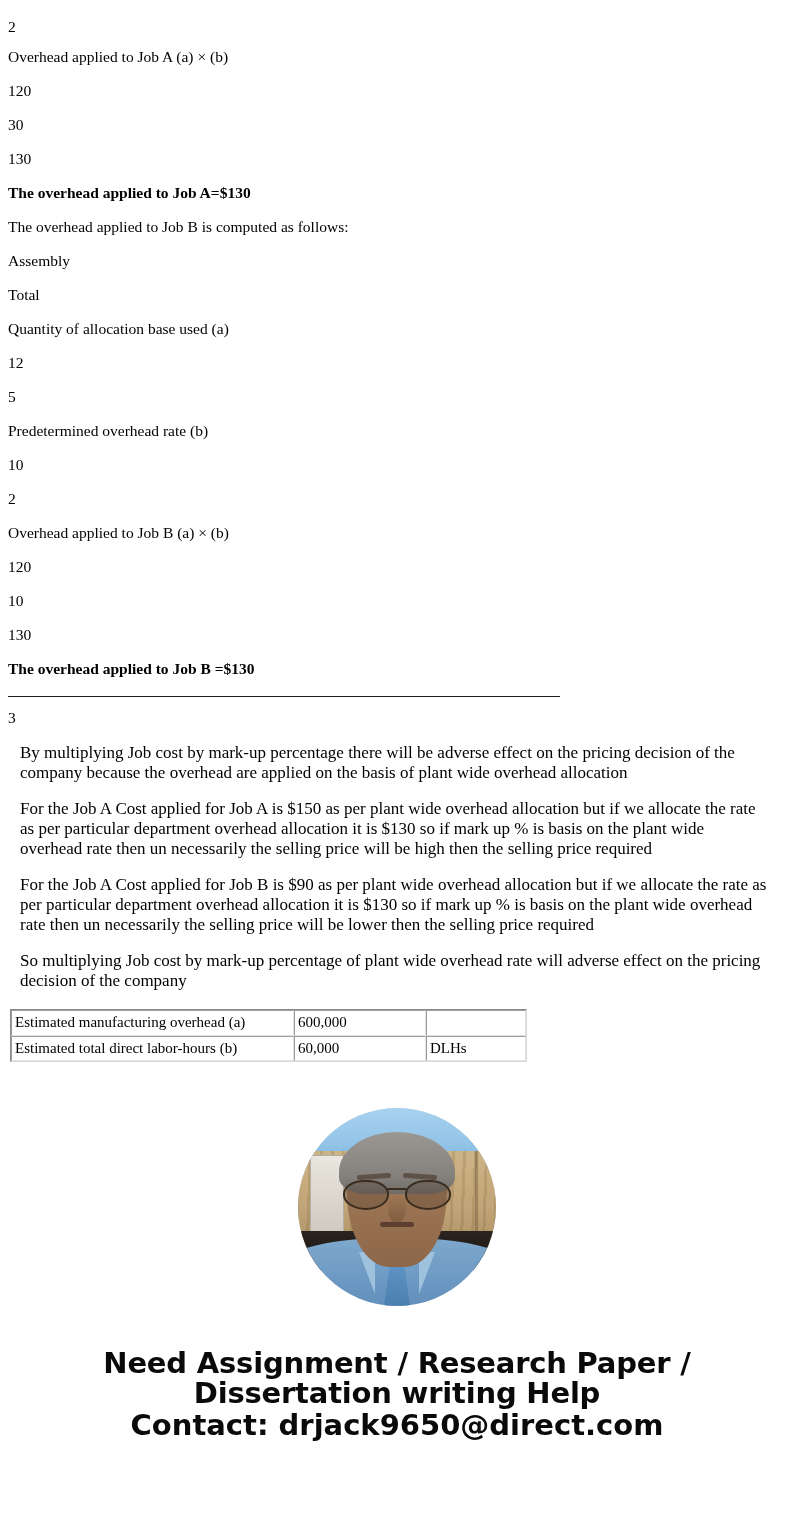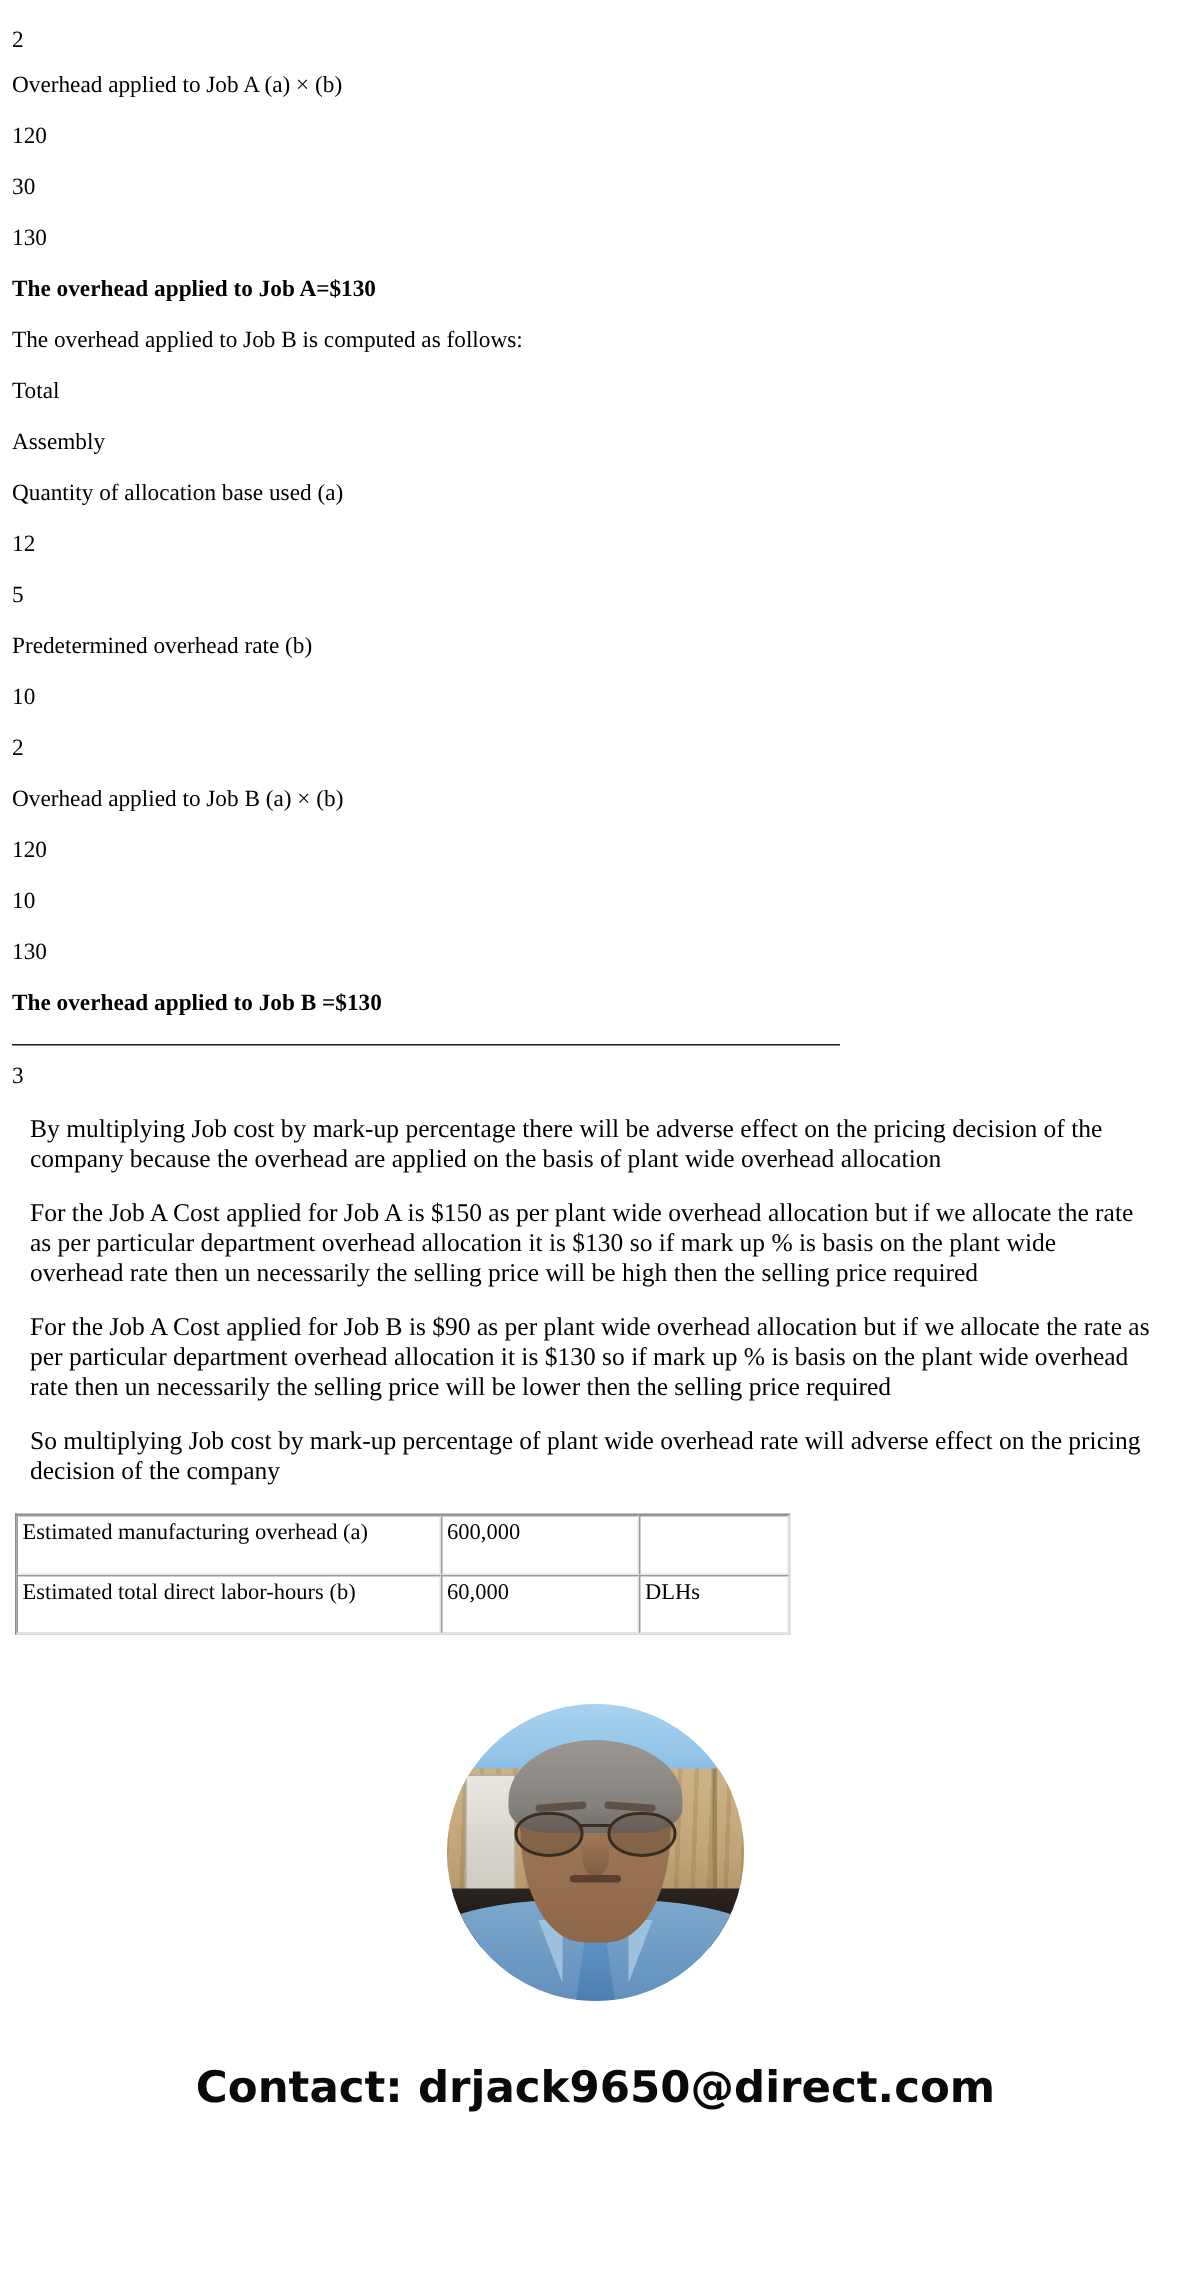--- a/index.html
+++ b/index.html
@@ -78,21 +78,21 @@
     margin: 4px 0 0 2px;
     font-size: 15px;
     background: #ffffff;
   }
   table.ohtable td {
     border: 1px solid #c8c8c8;
     border-top-color: #9b9b9b;
     border-left-color: #9b9b9b;
     border-right-color: #e2e2e2;
     border-bottom-color: #e2e2e2;
-    padding: 1px 3px 16px 3px;
+    padding: 1px 3px 2px 3px;
     vertical-align: top;
     line-height: 1.35;
     font-family: "Liberation Serif", "DejaVu Serif", serif;
   }
   table.ohtable td.c1 { width: 275px; }
   table.ohtable td.c2 { width: 124px; }
   table.ohtable td.c3 { width: 92px; }
 
   
   .avatar-wrap {
@@ -267,22 +267,22 @@
   <div class="content">
 
     <div id="line-list">
         <div class="line first">2</div>
         <div class="line">Overhead applied to Job A (a) × (b)</div>
         <div class="line">120</div>
         <div class="line">30</div>
         <div class="line">130</div>
         <div class="line bold">The overhead applied to Job A=$130</div>
         <div class="line">The overhead applied to Job B is computed as follows:</div>
+        <div class="line">Assembly</div>
         <div class="line">Total</div>
-        <div class="line">Assembly</div>
         <div class="line">Quantity of allocation base used (a)</div>
         <div class="line">12</div>
         <div class="line">5</div>
         <div class="line">Predetermined overhead rate (b)</div>
         <div class="line">10</div>
         <div class="line">2</div>
         <div class="line">Overhead applied to Job B (a) × (b)</div>
         <div class="line">120</div>
         <div class="line">10</div>
         <div class="line">130</div>
@@ -337,16 +337,17 @@
         <div class="av-lens l"></div>
         <div class="av-bridge"></div>
         <div class="av-lens r"></div>
       </div>
       <div class="av-nose"></div>
       <div class="av-mouth"></div>
     </div>
   </div>
 
   <div class="footer">
+    <div class="footer-line1">Need Assignment / Research Paper / Dissertation writing Help</div>
     <div class="footer-line2">Contact: drjack9650@direct.com</div>
   </div>
 
 </div>
 
 </body></html>

